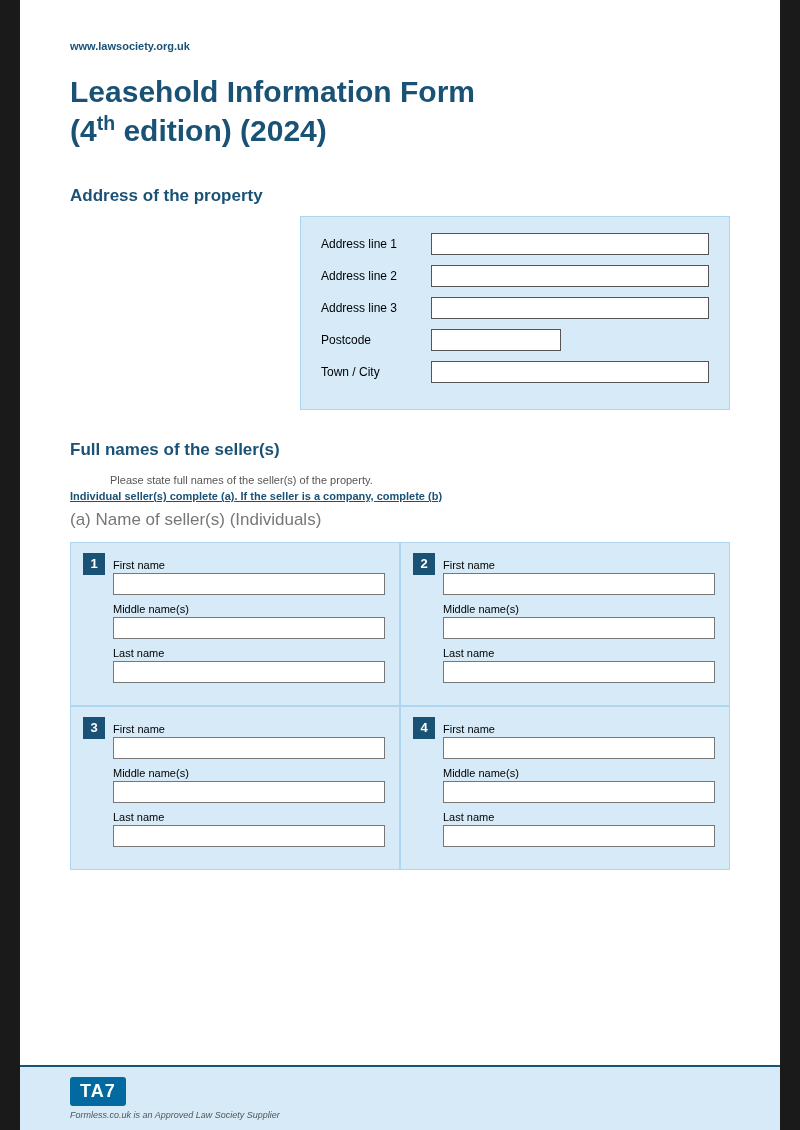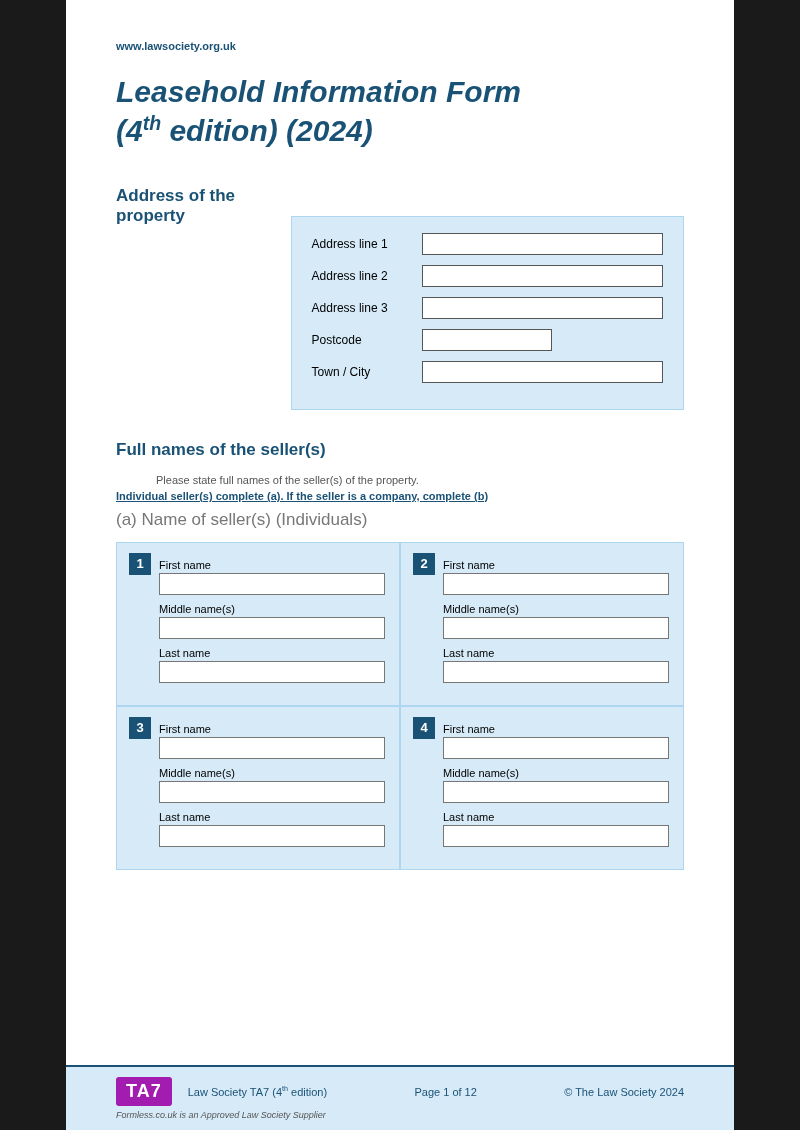--- a/index.html
+++ b/index.html
@@ -7,21 +7,21 @@
     body {
       background: #1a1a1a;
       display: flex;
       justify-content: center;
       align-items: flex-start;
       min-height: 100vh;
       font-family: Arial, sans-serif;
     }
 
     .page {
-      width: 668px;
+      width: 760px;
       min-height: 1130px;
       background: #ffffff;
       position: relative;
       padding: 0;
     }
 
     .page-inner {
       padding: 30px 50px 20px 50px;
     }
 
@@ -58,21 +58,20 @@
       flex-direction: column;
       font-size: 22px;
       font-weight: bold;
       color: #1a5276;
       line-height: 1.2;
     }
 
     
     .form-title {
       margin: 13px 0 30px 0;
-      font-style: italic;
     }
 
     .form-title h1 {
       font-size: 30px;
       font-weight: bold;
       color: #1a5276;
       line-height: 1.3;
     }
 
     .section-heading {
@@ -222,21 +221,21 @@
     }
 
     .footer-main {
       display: flex;
       align-items: center;
       gap: 16px;
       margin-bottom: 4px;
     }
 
     .footer-ta7-badge {
-      background: #a21caf;
+      background: #0369a1;
       color: #fff;
       font-weight: bold;
       font-size: 18px;
       padding: 4px 10px;
       border-radius: 3px;
       letter-spacing: 1px;
     }
 
     .footer-info {
       display: flex;
@@ -369,24 +368,17 @@
         </div>
 
       </div>
     </div>
 
   </div>
 
   <div class="footer">
     <div class="footer-main">
       <div class="footer-ta7-badge">TA7</div>
-      <div class="footer-info">
-        <span class="footer-text">
-          <span>Law Society TA7 (4</span><sup>th</sup><span> edition)</span>
-        </span>
-        <span class="footer-text">Page 1 of 12</span>
-        <span class="footer-text">© The Law Society 2024</span>
-      </div>
     </div>
     <div class="footer-sub">Formless.co.uk is an Approved Law Society Supplier</div>
   </div>
 
 </div>
 
 </body></html>

